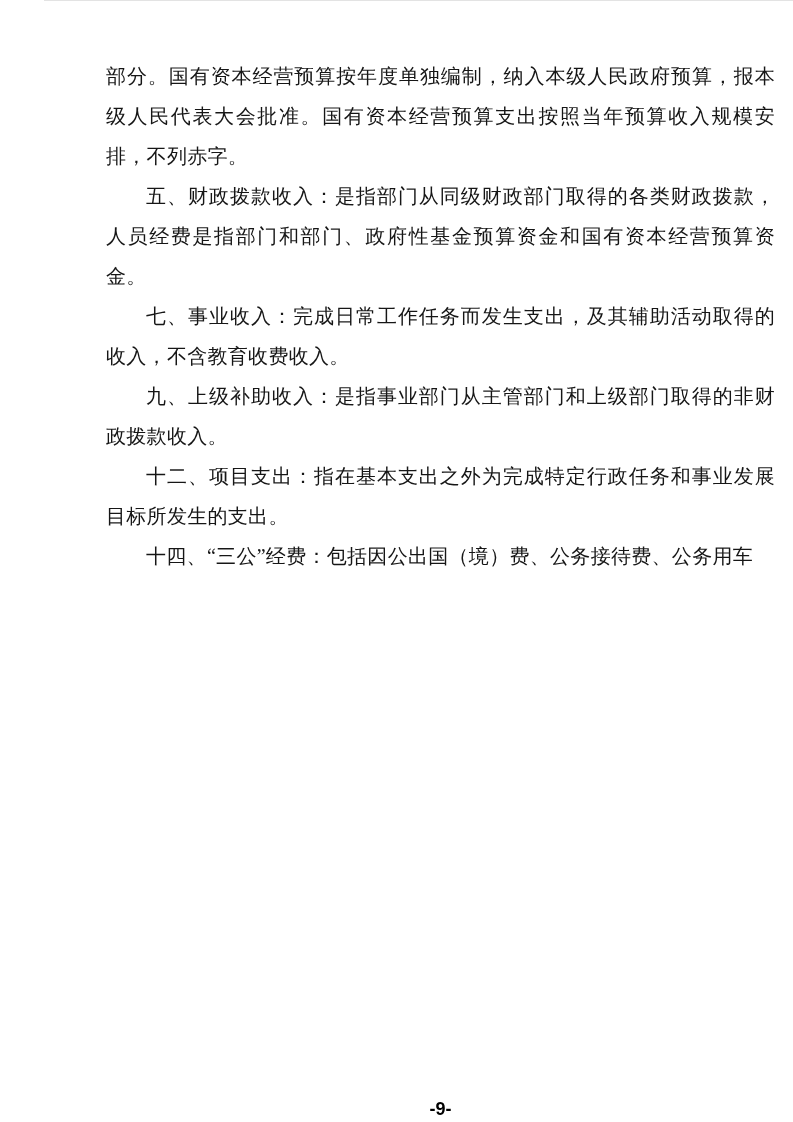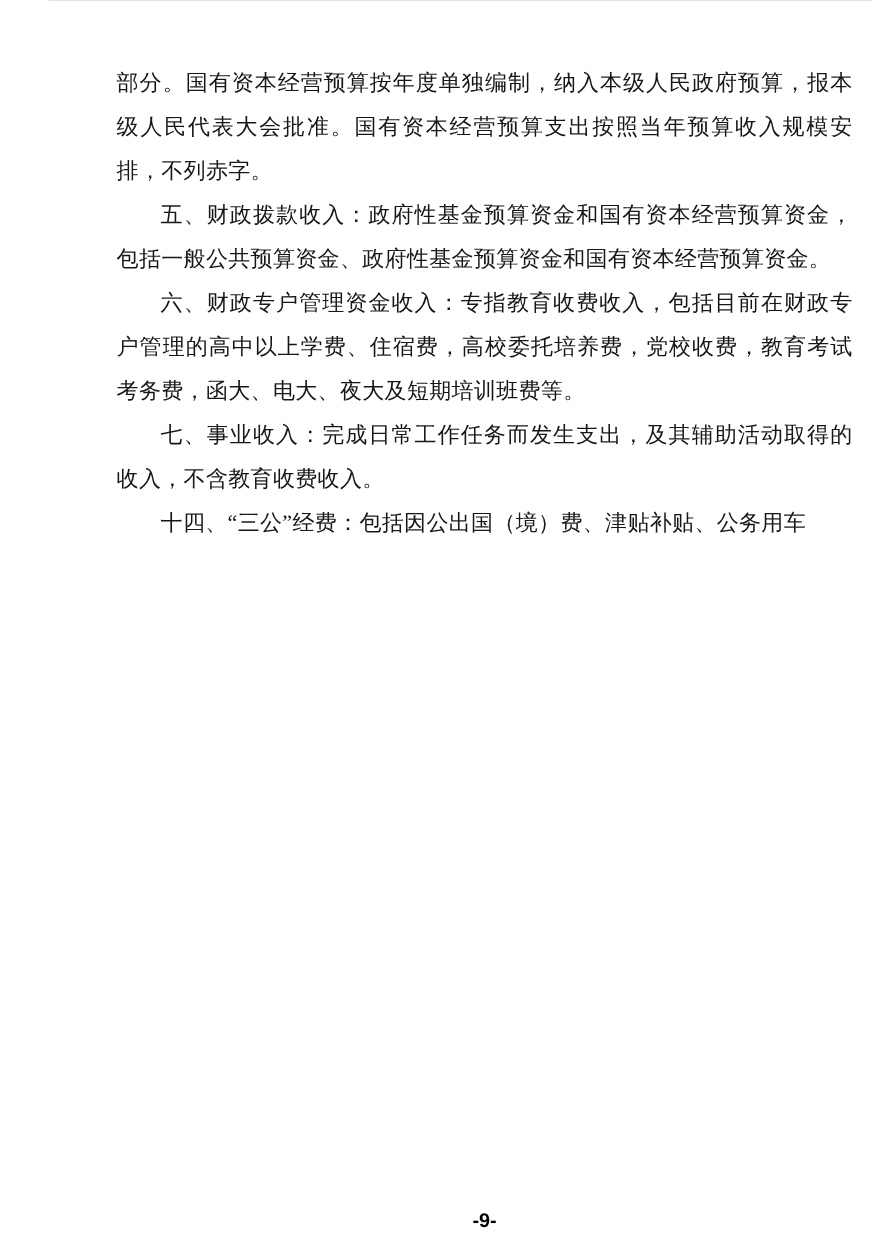--- a/index.html
+++ b/index.html
@@ -52,23 +52,24 @@
     color: #000000;
   }
 </style>
 </head>
 <body>
 
 <div class="page">
 
   <div class="text-block">
     <p class="para no-indent">部分。国有资本经营预算按年度单独编制，纳入本级人民政府预算，报本级人民代表大会批准。国有资本经营预算支出按照当年预算收入规模安排，不列赤字。</p>
-    <p class="para">五、财政拨款收入：政府性基金预算资金和国有资本经营预算资金，包括一般公共预算资金、政府性基金预算资金和国有资本经营预算资金。</p>
-    <p class="para">六、财政专户管理资金收入：专指教育收费收入，包括目前在财政专户管理的高中以上学费、住宿费，高校委托培养费，党校收费，教育考试考务费，函大、电大、夜大及短期培训班费等。</p>
+    <p class="para">五、财政拨款收入：是指部门从同级财政部门取得的各类财政拨款，人员经费是指部门和部门、政府性基金预算资金和国有资本经营预算资金。</p>
     <p class="para">七、事业收入：完成日常工作任务而发生支出，及其辅助活动取得的收入，不含教育收费收入。</p>
-    <p class="para">十四、“三公”经费：包括因公出国（境）费、津贴补贴、公务用车</p>
+    <p class="para">九、上级补助收入：是指事业部门从主管部门和上级部门取得的非财政拨款收入。</p>
+    <p class="para">十二、项目支出：指在基本支出之外为完成特定行政任务和事业发展目标所发生的支出。</p>
+    <p class="para">十四、“三公”经费：包括因公出国（境）费、公务接待费、公务用车</p>
   </div>
 
   <div class="footer">
     <span class="page-number">-9-</span>
   </div>
 
 </div>
 
 </body></html>

